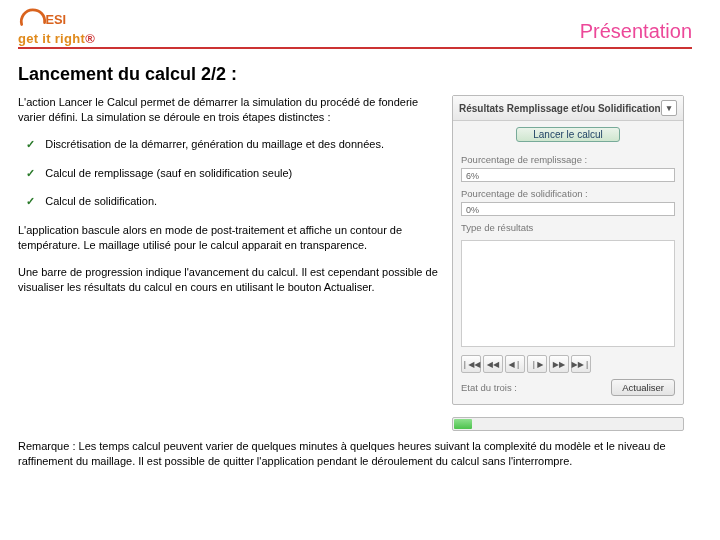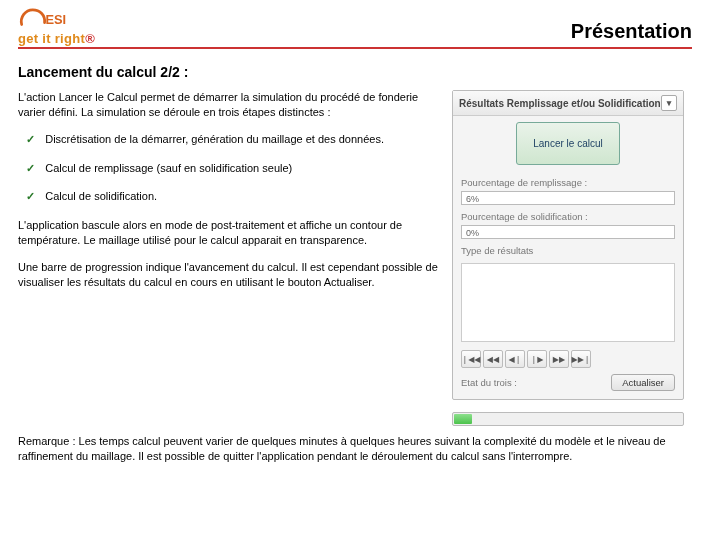--- a/index.html
+++ b/index.html
@@ -42,26 +42,26 @@
     color: #e08a1c;
     font-weight: bold;
     margin-top: 2px;
     letter-spacing: 0.3px;
   }
   .logo-tag .r {
     color: #c33;
   }
   .slide-title {
     font-size: 20px;
-    font-weight: bold;
-    color: #000000;
+    font-weight: normal;
+    color: #ec4899;
     margin-bottom: 2px;
   }
   .section-title {
-    font-size: 14px;
+    font-size: 18px;
     font-weight: bold;
     margin: 15px 0 10px 0;
   }
   .columns {
     display: flex;
     gap: 14px;
   }
   .col-left {
     flex: 1 1 auto;
     max-width: 420px;
@@ -129,21 +129,21 @@
   }
   .panel-body {
     padding: 6px 8px 8px 8px;
     flex: 1 1 auto;
     display: flex;
     flex-direction: column;
   }
   .btn {
     display: inline-block;
     margin: 0 auto 8px auto;
-    padding: 15px 16px;
+    padding: 1px 16px;
     border: 1px solid #7a9;
     border-radius: 3px;
     background: linear-gradient(#eaf3ea,#cfe6cf);
     color: #246;
     font-size: 10px;
     cursor: pointer;
   }
   .btn.small {
     padding: 2px 10px;
     margin: 0;

